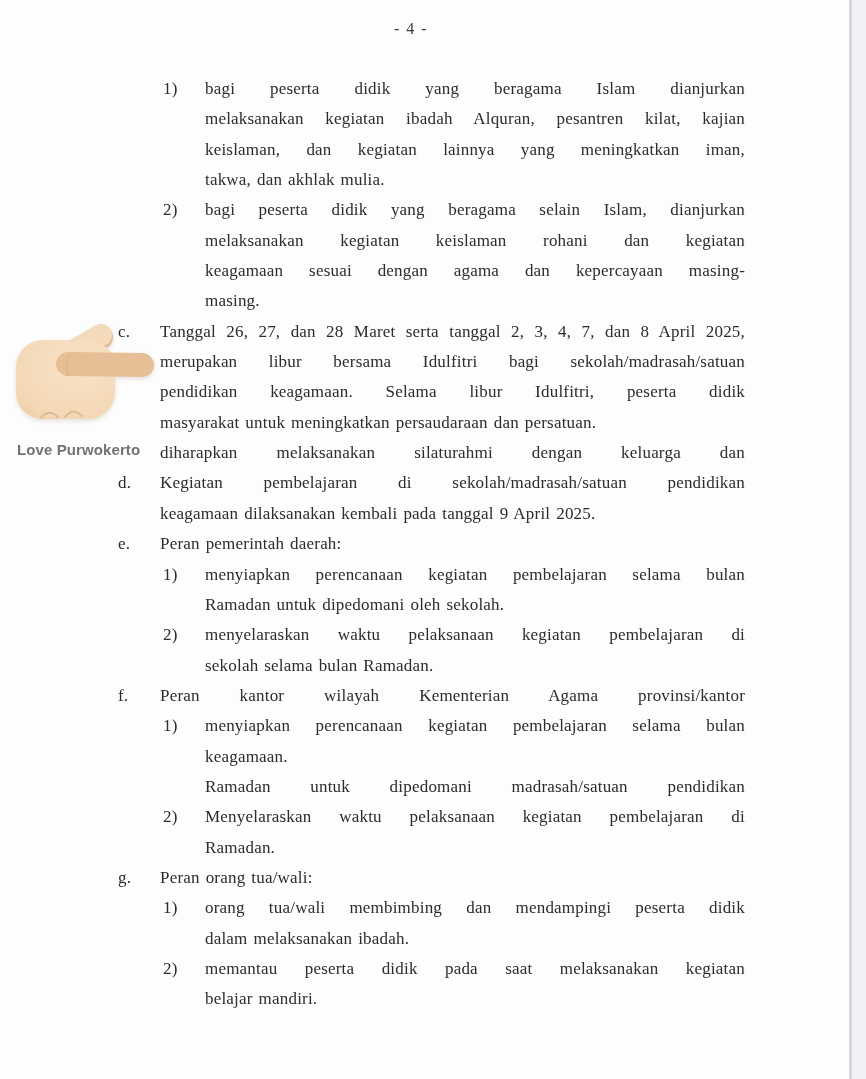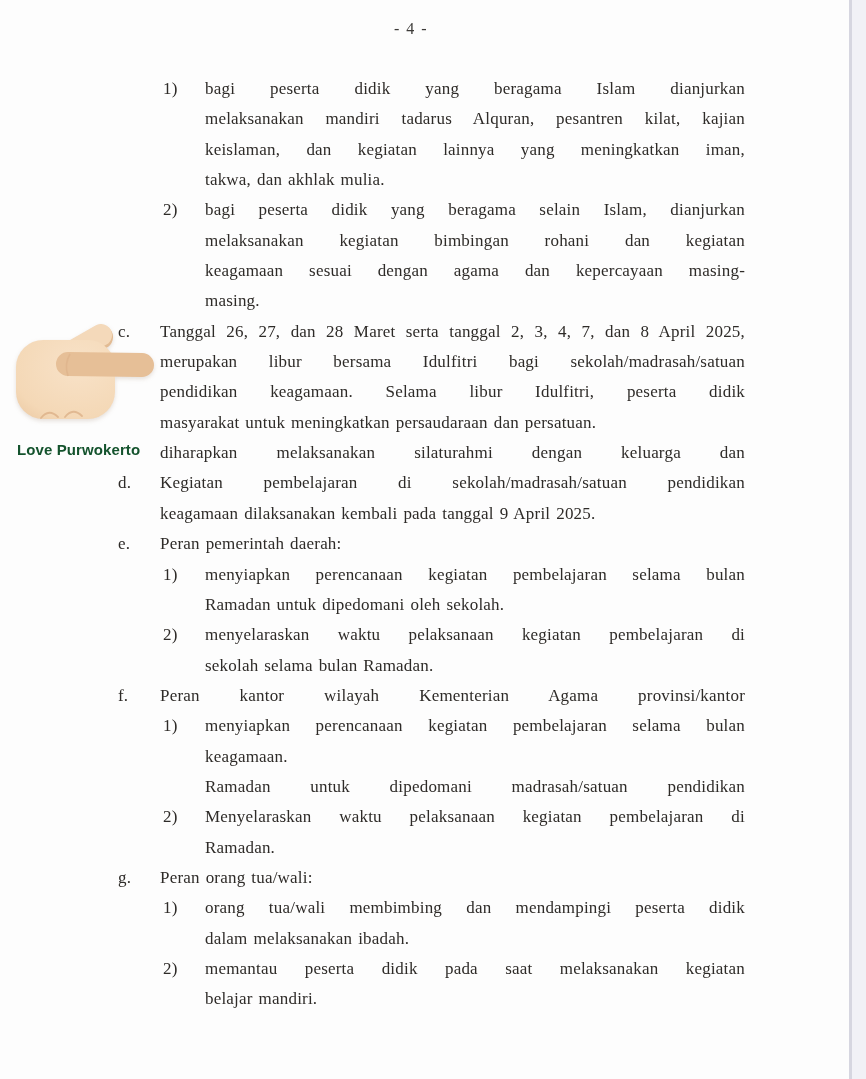--- a/index.html
+++ b/index.html
@@ -47,46 +47,46 @@
     position: absolute; left: 0; top: 0;
     width: 150px; height: 114px;
     filter: drop-shadow(0 2px 2px rgba(120, 90, 60, 0.18));
   }
   .sticker-label {
     position: absolute; left: 9px; top: 127px;
     font-family: "Liberation Sans", "DejaVu Sans", sans-serif;
     font-weight: bold;
     font-size: 15px;
     letter-spacing: 0.1px;
-    color: #14532d;
+    color: #737373;
     white-space: nowrap;
   }
 </style>
 </head>
 <body>
 
 <div class="scan-edge"></div>
 
 <div class="page-number">- 4 -</div>
 
 <div class="doc" id="doc-list">
     <div class="item lv2">
       <span class="marker">1)</span>
       <div class="body">
         <div class="line just">bagi peserta didik yang beragama Islam dianjurkan</div>
-        <div class="line just">melaksanakan mandiri tadarus Alquran, pesantren kilat, kajian</div>
+        <div class="line just">melaksanakan kegiatan ibadah Alquran, pesantren kilat, kajian</div>
         <div class="line just">keislaman, dan kegiatan lainnya yang meningkatkan iman,</div>
         <div class="line">takwa, dan akhlak mulia.</div>
       </div>
     </div>
     <div class="item lv2">
       <span class="marker">2)</span>
       <div class="body">
         <div class="line just">bagi peserta didik yang beragama selain Islam, dianjurkan</div>
-        <div class="line just">melaksanakan kegiatan bimbingan rohani dan kegiatan</div>
+        <div class="line just">melaksanakan kegiatan keislaman rohani dan kegiatan</div>
         <div class="line just">keagamaan sesuai dengan agama dan kepercayaan masing-</div>
         <div class="line">masing.</div>
       </div>
     </div>
     <div class="item lv1">
       <span class="marker">c.</span>
       <div class="body">
         <div class="line just">Tanggal 26, 27, dan 28 Maret serta tanggal 2, 3, 4, 7, dan 8 April 2025,</div>
         <div class="line just">merupakan libur bersama Idulfitri bagi sekolah/madrasah/satuan</div>
         <div class="line just">pendidikan keagamaan. Selama libur Idulfitri, peserta didik</div>

